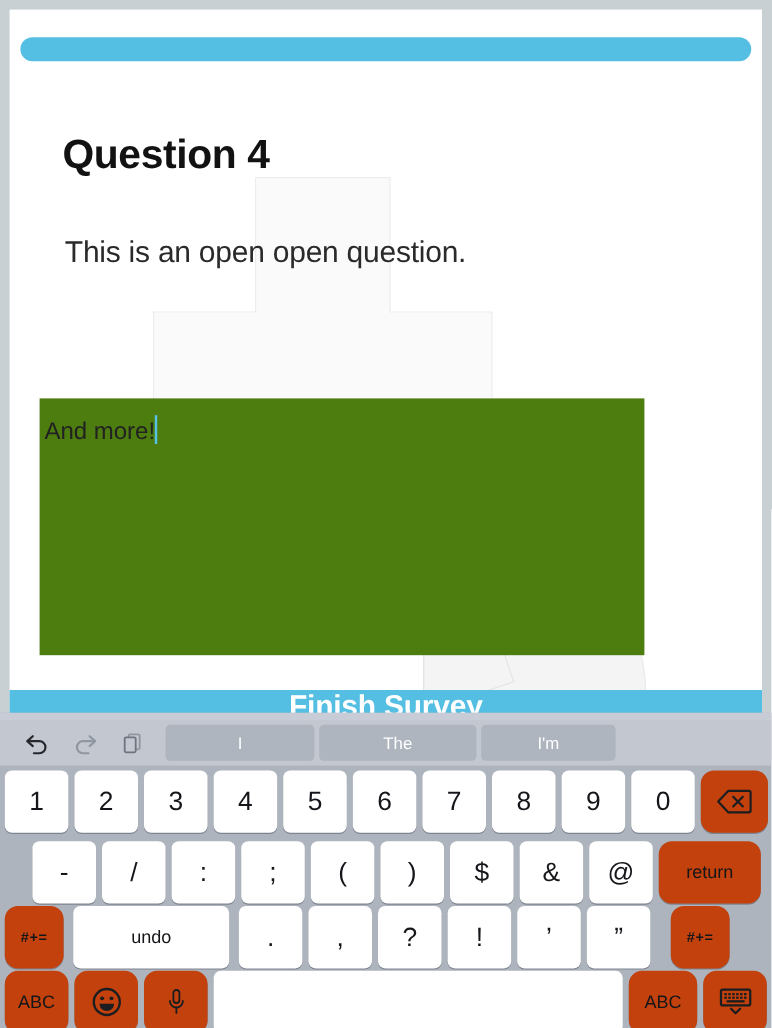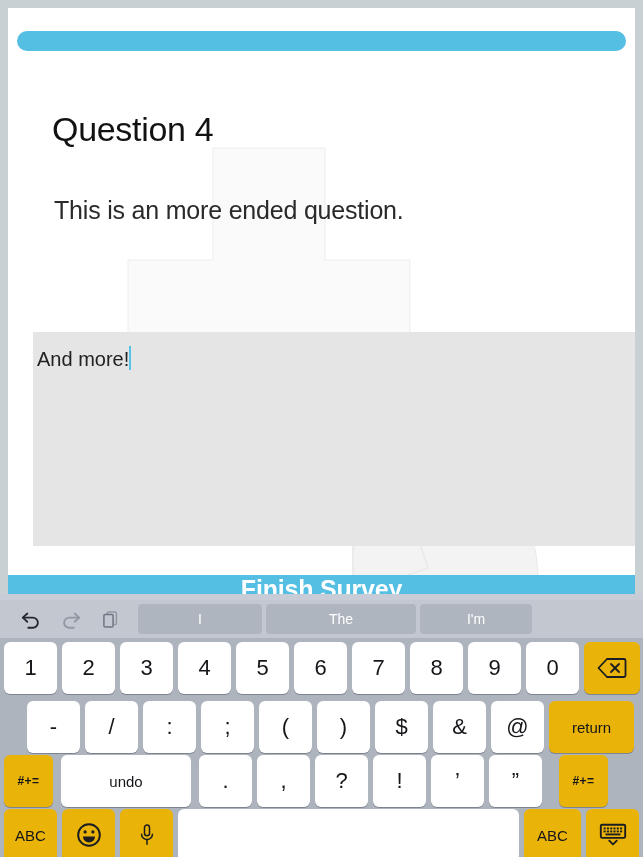--- a/index.html
+++ b/index.html
@@ -44,21 +44,21 @@
     width: 100%;
     border-radius: 10px;
     background: #55bfe3;
   }
 
   .q-title {
     position: absolute;
     left: 44px;
     top: 102px;
     font-size: 34px;
-    font-weight: normal;
+    font-weight: bold;
     color: #121212;
     letter-spacing: -0.3px;
     text-align: center;
   }
 
   .q-text {
     position: absolute;
     left: 46px;
     top: 188px;
     font-size: 25px;
@@ -74,23 +74,23 @@
     top: 0;
     width: 627px;
     height: 586px;
     pointer-events: none;
   }
 
   .answer-field {
     position: absolute;
     left: 25px;
     top: 324px;
-    width: 602px;
+    width: 504px;
     height: 214px;
-    background: #e5e5e5;
+    background: #4d7c0f;
     border: none;
     box-sizing: border-box;
     padding: 14px 12px 0 4px;
   }
   .answer-text {
     font-size: 20px;
     font-weight: 300;
     color: #222;
     white-space: pre;
     display: inline-block;
@@ -167,21 +167,21 @@
     border-radius: 4px;
     display: flex;
     align-items: center;
     justify-content: center;
     color: #ffffff;
     font-size: 14px;
     margin-right: 4px;
     cursor: pointer;
   }
   #chip0 { width: 124px; margin-left: 7px; }
-  #chip1 { width: 150px; align-items: center; }
+  #chip1 { width: 131px; align-items: center; }
   #chip2 { width: 112px; }
 
   
   .krow {
     position: absolute;
     display: flex;
     align-items: flex-start;
   }
   .key {
     background: #ffffff;
@@ -190,22 +190,23 @@
     display: flex;
     align-items: center;
     justify-content: center;
     font-size: 22px;
     color: #15161a;
     cursor: pointer;
     box-sizing: border-box;
     font-weight: 400;
   }
   .key.dark {
-    background: #eab308;
+    background: #c2410c;
     box-shadow: 0 1px 0 rgba(110,116,128,0.75);
+    border-radius: 11px;
   }
   .key.small { font-size: 15px; }
   .key.tiny  { font-size: 12px; font-weight: bold; letter-spacing: 0.5px; }
 
   #row-num { left: 4px; top: 48px; }
   #row-num .key { width: 53px; height: 52px; margin-right: 5px; }
   #row-num .key.bksp { width: 56px; }
 
   #row-sym { left: 27px; top: 107px; }
   #row-sym .key { width: 53px; height: 52px; margin-right: 5px; }
@@ -243,21 +244,21 @@
         <path d="M345,500 L390,470 L420,560 L345,586 Z"></path>
       </g>
     </svg>
 
     <div class="progress-track">
       <div class="progress-fill"></div>
     </div>
 
     <div class="q-title">Question 4</div>
 
-    <div class="q-text">This is an more ended question.</div>
+    <div class="q-text">This is an open open question.</div>
 
     <div class="answer-field">
       <span class="answer-text">And more!</span><span class="caret"></span>
     </div>
   </div>
 
   <div class="finish-bar">
     <span>Finish Survey</span>
   </div>
 

